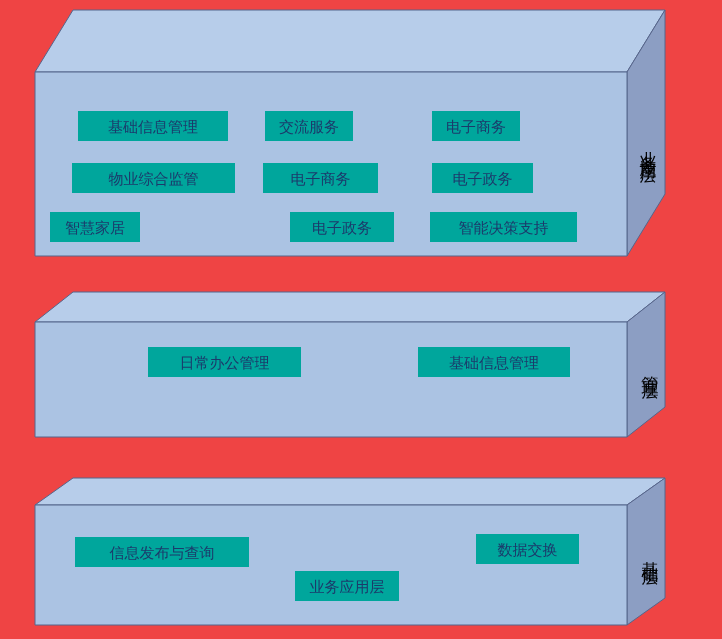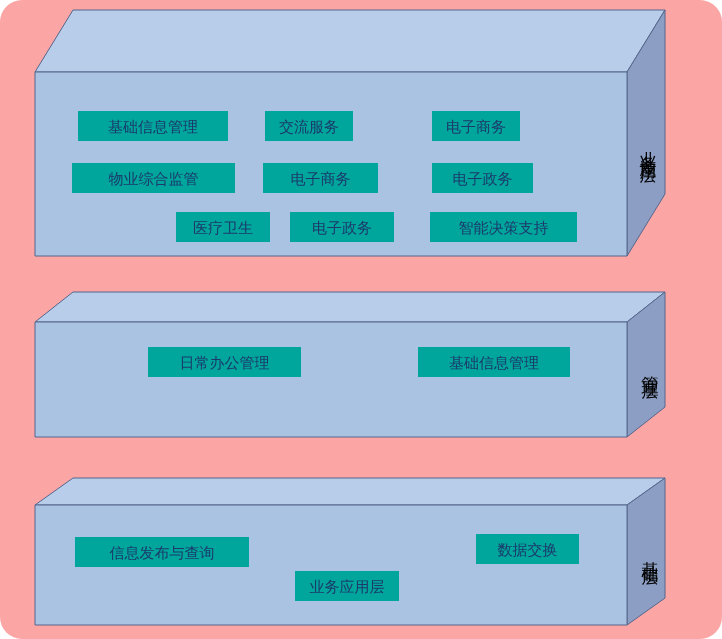--- a/index.html
+++ b/index.html
@@ -8,24 +8,23 @@
     --face-side:#8c9ec3;
     --chip-bg:#00a69c;
     --chip-text:#1b3a6b;
     --label-text:#000000;
     --edge:#55668c;
   }
   html,body{margin:0;padding:0;background:#ffffff;}
   .canvas{
     position:relative;
     width:722px;height:639px;
-    background:#fca5a5;
+    background:#ef4444;
     font-family:"Liberation Sans", sans-serif;
     overflow:hidden;
-    border-radius:22px;
   }
   .boxes{position:absolute;left:0;top:0;}
   .face-front{fill:var(--face-front);stroke:var(--edge);stroke-width:1;}
   .face-top{fill:var(--face-top);stroke:var(--edge);stroke-width:1;}
   .face-side{fill:var(--face-side);stroke:var(--edge);stroke-width:1;}
   .chip{
     position:absolute;
     display:flex;align-items:center;justify-content:center;
     background:var(--chip-bg);
     color:var(--chip-text);
@@ -71,21 +70,21 @@
   </svg>
 
   <div class="chip" style="left:78px;top:111px;width:150px;height:30px">基础信息管理</div>
   <div class="chip" style="left:265px;top:111px;width:88px;height:30px">交流服务</div>
   <div class="chip" style="left:432px;top:111px;width:88px;height:30px">电子商务</div>
 
   <div class="chip" style="left:72px;top:163px;width:163px;height:30px">物业综合监管</div>
   <div class="chip" style="left:263px;top:163px;width:115px;height:30px">电子商务</div>
   <div class="chip" style="left:432px;top:163px;width:101px;height:30px">电子政务</div>
 
-  <div class="chip" style="left:176px;top:212px;width:94px;height:30px">医疗卫生</div>
+  <div class="chip" style="left:50px;top:212px;width:90px;height:30px">智慧家居</div>
   <div class="chip" style="left:290px;top:212px;width:104px;height:30px">电子政务</div>
   <div class="chip" style="left:430px;top:212px;width:147px;height:30px">智能决策支持</div>
 
   <div class="chip" style="left:148px;top:347px;width:153px;height:30px">日常办公管理</div>
   <div class="chip" style="left:418px;top:347px;width:152px;height:30px">基础信息管理</div>
 
   <div class="chip" style="left:75px;top:537px;width:174px;height:30px">信息发布与查询</div>
   <div class="chip" style="left:476px;top:534px;width:103px;height:30px">数据交换</div>
   <div class="chip" style="left:295px;top:571px;width:104px;height:30px">业务应用层</div>
 

